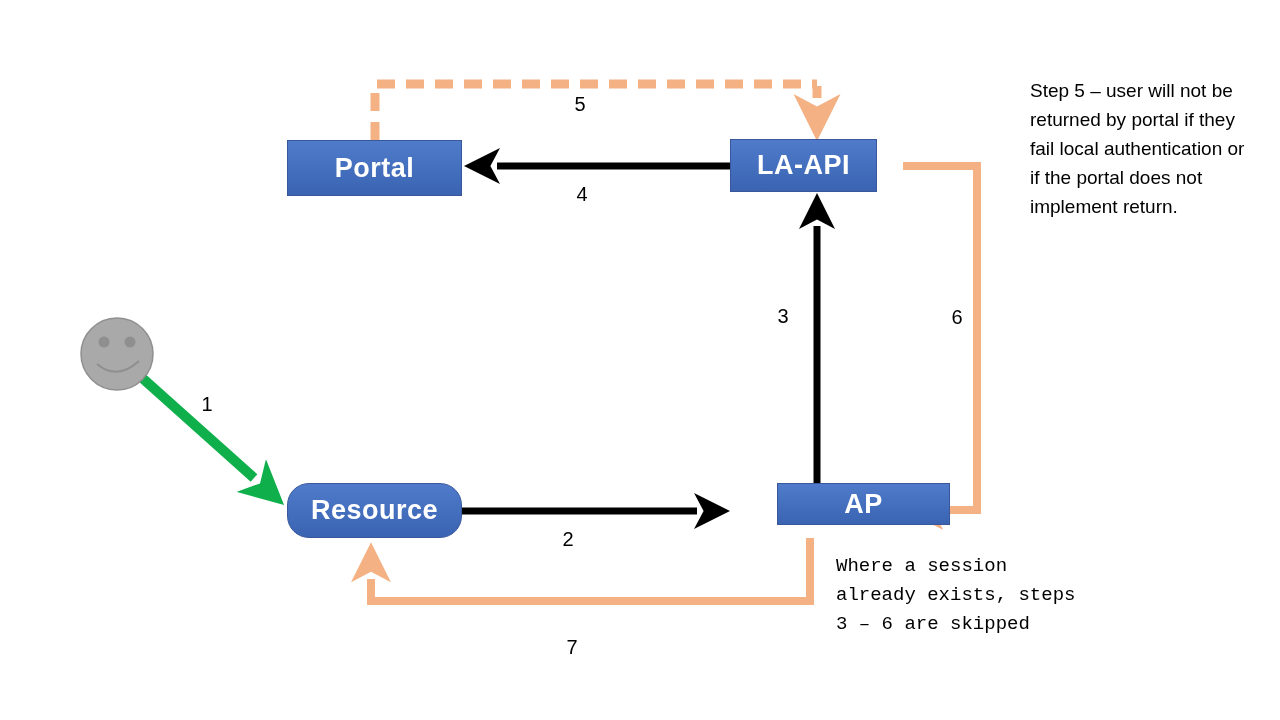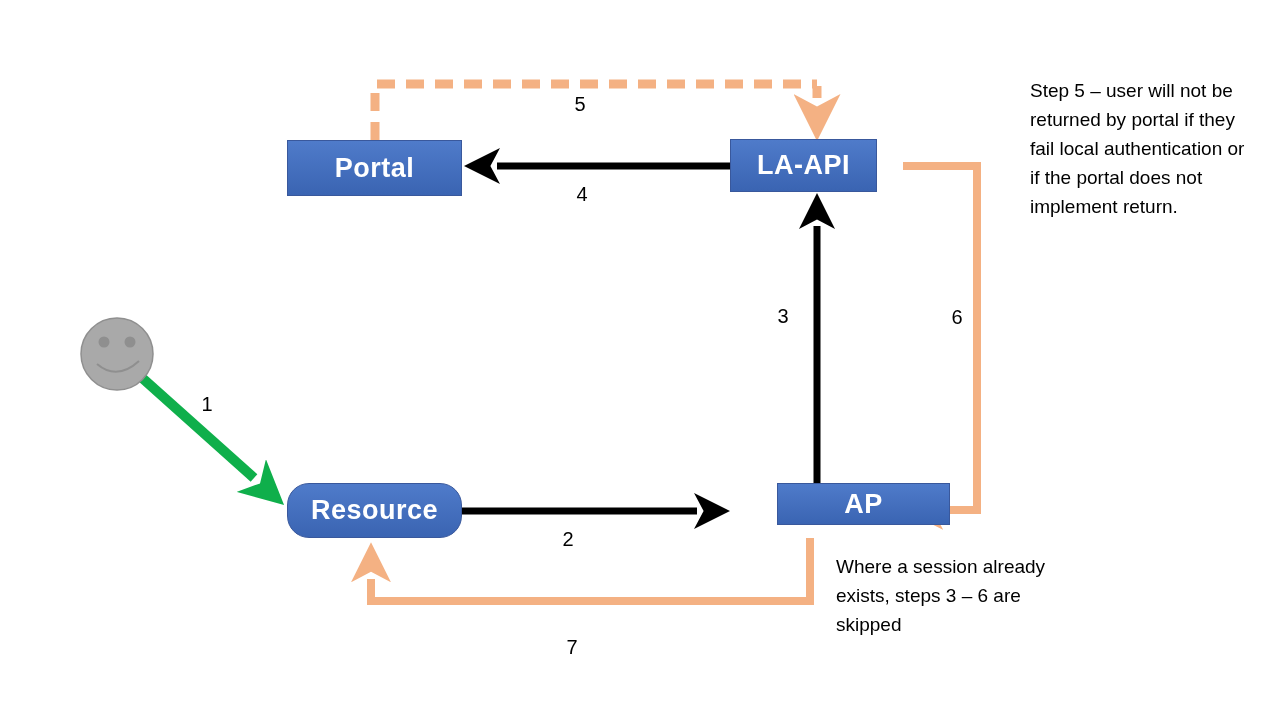--- a/index.html
+++ b/index.html
@@ -46,21 +46,21 @@
     text-align: center;
     font-size: 20px;
     line-height: 28px;
   }
   .note {
     position: absolute;
     font-size: 19px;
     line-height: 29px;
   }
   .note-step5   { left: 1030px; top: 76px;  width: 218px; }
-  .note-session { left: 836px;  top: 552px; width: 252px; }
+  .note-session { left: 836px;  top: 552px; width: 252px; font-family: Liberation Mono, monospace; }
   .note-no-session {
     position: absolute;
     right: 479px;
     top: 342px;
     width: 180px;
     text-align: right;
     font-size: 19px;
     line-height: 29px;
   }
 

